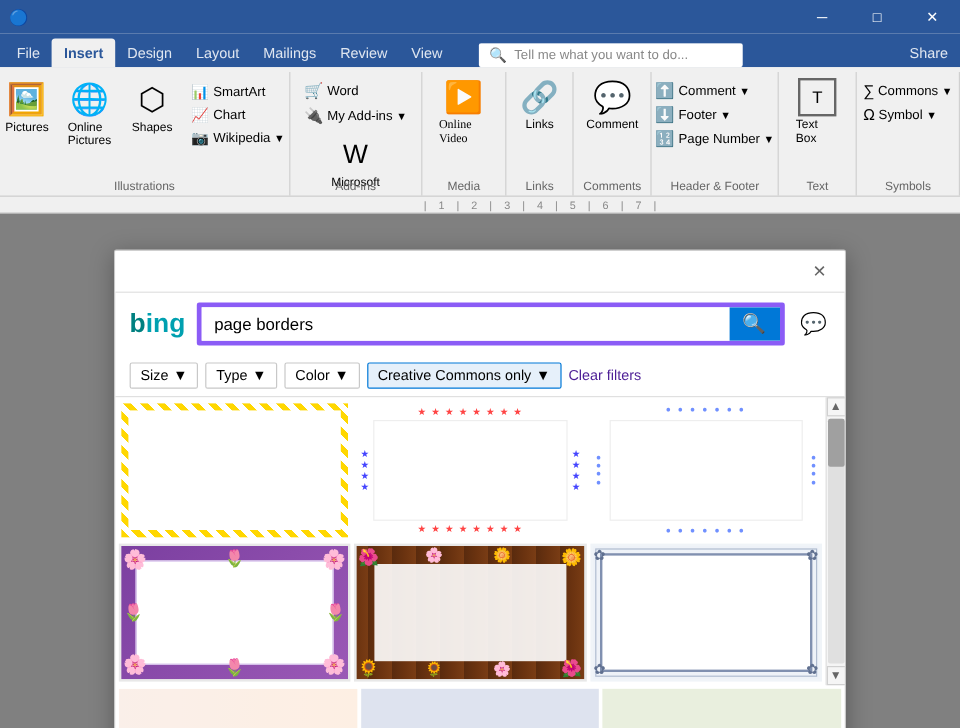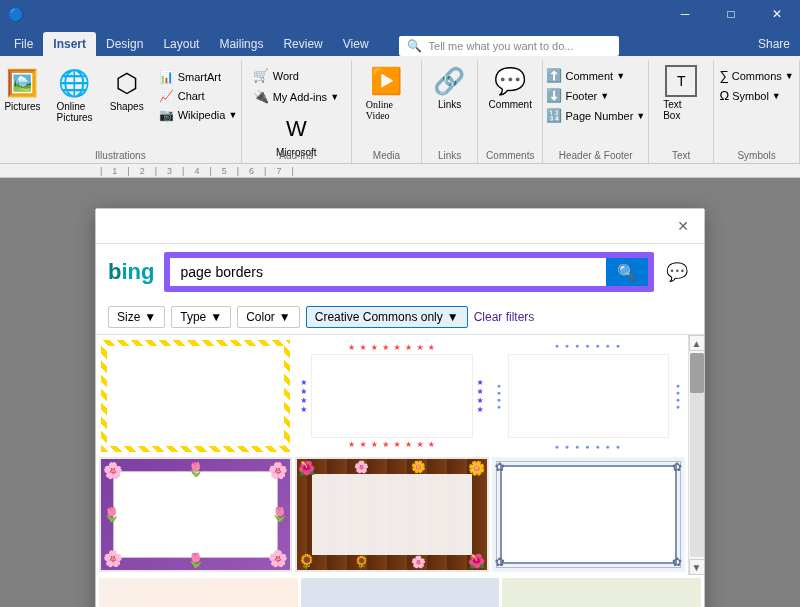--- a/index.html
+++ b/index.html
@@ -179,21 +179,21 @@
     }
     .bing-logo {
       font-size: 22px;
       font-weight: bold;
       color: #008373;
     }
     .bing-logo span { color: #00809d; }
     .bing-search-box {
       flex: 1;
       display: flex;
-      border: 6px solid #8b5cf6;
+      border: 4px solid #8b5cf6;
       border-radius: 2px;
       overflow: hidden;
     }
     .bing-search-input {
       flex: 1;
       border: none;
       padding: 6px 10px;
       font-size: 14px;
       outline: none;
     }
@@ -334,20 +334,21 @@
     .ruler {
       height: 14px;
       background: #f0f0f0;
       border-bottom: 1px solid #c8c8c8;
       display: flex;
       align-items: center;
       padding: 0 0 0 0;
       font-size: 9px;
       color: #888;
       overflow: hidden;
+      justify-content: center;
     }
   </style>
 </head>
 <body>
 
 <div class="title-bar">
   <div class="title-bar-icon">
     <span style="color:#fff;font-size:13px;">🔵</span>
   </div>
   <div class="title-bar-controls">

